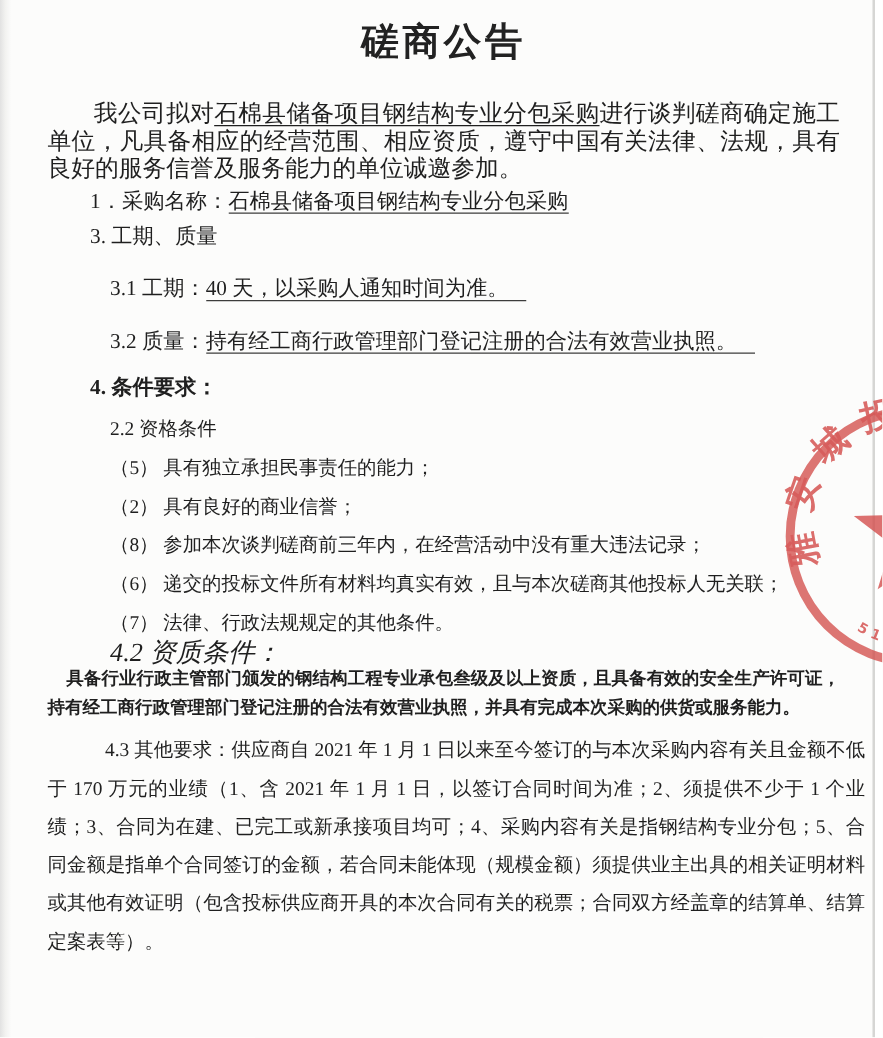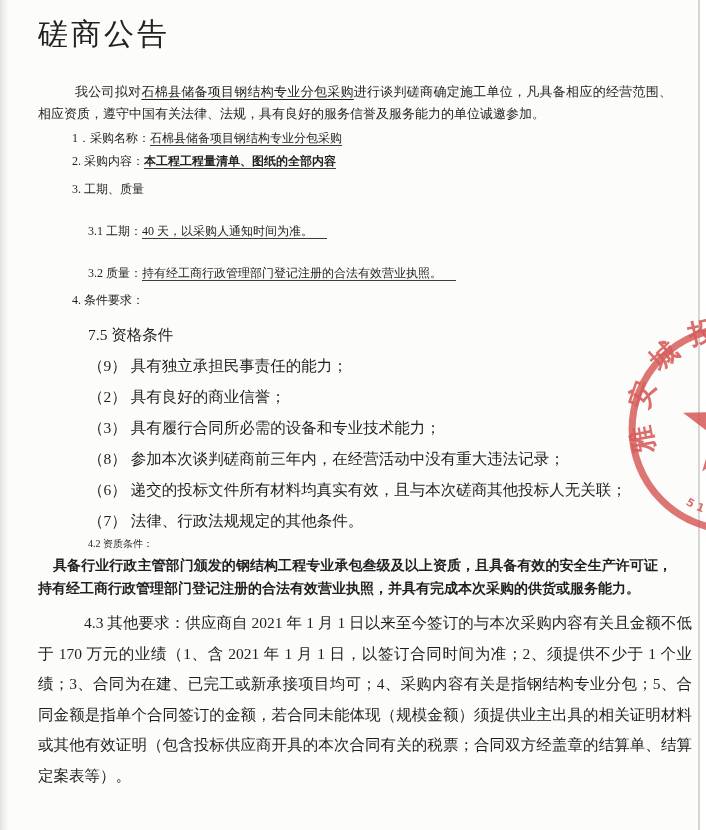--- a/index.html
+++ b/index.html
@@ -4,40 +4,40 @@
 <style>
   html,body{margin:0;padding:0;background:#ffffff;}
   .page{
     position:relative;width:706px;height:830px;overflow:hidden;
     background:#fcfcfb;
     font-family:"Liberation Serif","DejaVu Serif",serif;
     color:#1f1f1f;
   }
   .content{padding:0 34px 0 38px;position:relative;z-index:2;}
   .doc-title{
-    margin:0;padding-top:16px;text-align:left;
-    font-size:30px;font-weight:400;letter-spacing:3px;line-height:35px;color:#222;
+    margin:0;padding-top:16px;text-align:center;
+    font-size:30px;font-weight:700;letter-spacing:3px;line-height:35px;color:#222;
   }
   .intro{
-    margin:30px 0 0 0;font-size:13px;line-height:22px;
+    margin:30px 0 0 0;font-size:19px;line-height:22px;
     text-align:justify;text-indent:37px;
   }
   .u{border-bottom:1px solid #3c3c3c;padding-bottom:0px;}
   .u-inline{text-decoration:underline;text-underline-offset:3px;}
   .bold{font-weight:700;}
-  .num-items{margin:2px 0 0 34px;font-size:12px;}
+  .num-items{margin:2px 0 0 34px;font-size:17px;}
   .row{line-height:23px;}
   .row-h3{margin-top:5px;font-weight:400;line-height:23px;}
   .row-sub{margin-left:16px;margin-top:19px;line-height:23px;}
   .row-sub .val{padding-right:14px;}
-  .row-h4{margin-top:4px;font-weight:400;line-height:23px;}
+  .row-h4{margin-top:14px;font-weight:700;line-height:23px;}
   .s41-heading{margin:13px 0 0 50px;font-size:15.5px;line-height:20px;}
   .s41-list{list-style:none;margin:0;padding:0;}
   .s41-list li{margin:11px 0 0 50px;font-size:15.5px;line-height:20px;}
-  .s42-heading{margin:4px 0 0 50px;font-size:10px;line-height:18px;}
+  .s42-heading{margin:4px 0 0 50px;font-size:21px;line-height:18px;font-style:italic;}
   .s42-body{
     margin:2px 0 0 0;font-size:14px;line-height:22.5px;font-weight:700;
     text-align:justify;text-indent:15px;
   }
   .s43-body{
     margin:8px -20px 0 0;font-size:15.5px;line-height:30.5px;
     text-align:justify;text-indent:46px;
   }
   
   .scan-edge-left{
@@ -64,32 +64,30 @@
   <div class="scan-edge-right"></div>
 
   <div class="content">
 
     <h1 class="doc-title">磋商公告</h1>
 
     <p class="intro"><span>我公司拟对</span><span class="u-inline">石棉县储备项目钢结构专业分包采购</span><span>进行谈判磋商确定施工单位，凡具备相应的经营范围、相应资质，遵守中国有关法律、法规，具有良好的服务信誉及服务能力的单位诚邀参加。</span></p>
 
     <div class="num-items">
       <div class="row"><span class="label">1．采购名称：</span><span class="u">石棉县储备项目钢结构专业分包采购</span></div>
-      <div class="row"><span class="label">2.  采购内容：</span><span class="u bold">本工程工程量清单、图纸的全部内容</span></div>
       <div class="row-h3">3. 工期、质量</div>
       <div class="row-sub"><span class="label">3.1 工期：</span><span class="u val">40 天，以采购人通知时间为准。</span></div>
       <div class="row-sub"><span class="label">3.2 质量：</span><span class="u val">持有经工商行政管理部门登记注册的合法有效营业执照。</span></div>
       <div class="row-h4">4. 条件要求：</div>
     </div>
 
-    <div class="s41-heading">7.5 资格条件</div>
+    <div class="s41-heading">2.2 资格条件</div>
     <ul class="s41-list">
-      <li>（9） 具有独立承担民事责任的能力；</li>
+      <li>（5） 具有独立承担民事责任的能力；</li>
       <li>（2） 具有良好的商业信誉；</li>
-      <li>（3） 具有履行合同所必需的设备和专业技术能力；</li>
       <li>（8） 参加本次谈判磋商前三年内，在经营活动中没有重大违法记录；</li>
       <li>（6） 递交的投标文件所有材料均真实有效，且与本次磋商其他投标人无关联；</li>
       <li>（7） 法律、行政法规规定的其他条件。</li>
     </ul>
 
     <div class="s42-heading">4.2 资质条件：</div>
     <p class="s42-body">具备行业行政主管部门颁发的钢结构工程专业承包叁级及以上资质，且具备有效的安全生产许可证，持有经工商行政管理部门登记注册的合法有效营业执照，并具有完成本次采购的供货或服务能力。</p>
 
     <p class="s43-body">4.3 其他要求：供应商自 2021 年 1 月 1 日以来至今签订的与本次采购内容有关且金额不低于 170 万元的业绩（1、含 2021 年 1 月 1 日，以签订合同时间为准；2、须提供不少于 1 个业绩；3、合同为在建、已完工或新承接项目均可；4、采购内容有关是指钢结构专业分包；5、合同金额是指单个合同签订的金额，若合同未能体现（规模金额）须提供业主出具的相关证明材料或其他有效证明（包含投标供应商开具的本次合同有关的税票；合同双方经盖章的结算单、结算定案表等）。</p>
 

